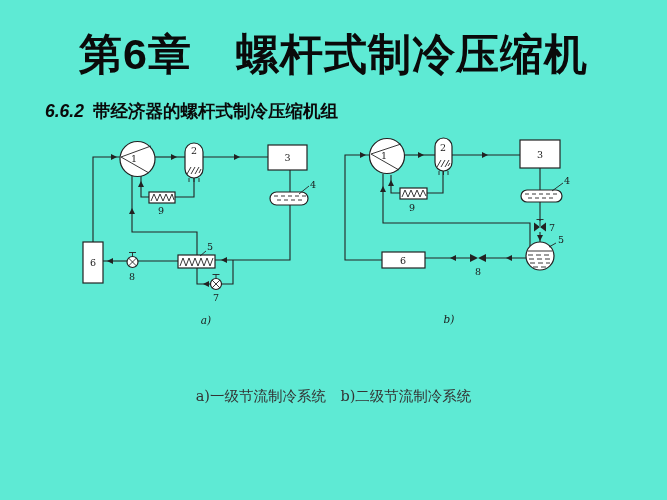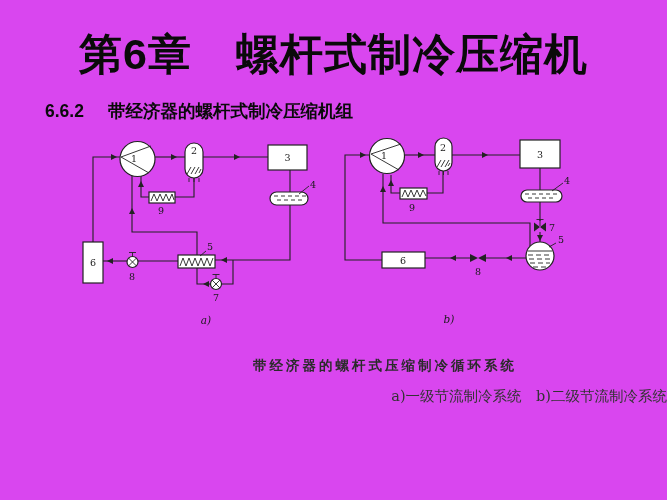--- a/index.html
+++ b/index.html
@@ -1,36 +1,36 @@
 <!DOCTYPE html>
 <html><head>
 <meta charset="utf-8">
 <style>
   html,body{margin:0;padding:0;background:#888;}
   #slide{
-    position:relative;width:667px;height:500px;background:#d946ef;
+    position:relative;width:667px;height:500px;background:#5eead4;
     font-family:"Liberation Sans",sans-serif;color:#111;overflow:hidden;
     margin:0 auto;
   }
   .title{
     position:absolute;top:26px;left:0;width:667px;text-align:center;
     font-size:43px;font-weight:bold;letter-spacing:1px;color:#0a0a0a;
     font-family:"Liberation Sans",sans-serif;
   }
   .section-heading{
     position:absolute;top:99px;left:45px;font-size:17.5px;font-weight:bold;color:#0a0a0a;
   }
-  .section-heading .sec-no{margin-right:24px;}
+  .section-heading .sec-no{margin-right:9px;font-style:italic;}
   .figure-caption{
     position:absolute;top:357px;left:103px;width:564px;text-align:center;
     font-size:13.5px;font-weight:bold;letter-spacing:3px;color:#2b2b2b;
     font-family:"DejaVu Serif",serif;
   }
   .figure-legend{
-    position:absolute;top:388px;left:0;width:667px;text-align:right;
+    position:absolute;top:388px;left:0;width:667px;text-align:center;
     font-size:14.5px;line-height:17px;color:#333;
     font-family:"DejaVu Serif",serif;
   }
   svg.fig{position:absolute;top:130px;left:55px;}
   svg.fig *{vector-effect:none;}
   .ln{stroke:#222;stroke-width:1.1;fill:none;}
   .sym{stroke:#222;stroke-width:1.2;fill:#fff;}
   .hatch{stroke:#222;stroke-width:0.9;fill:none;}
   .arr{fill:#222;stroke:none;}
   .lbl{font:9.5px "DejaVu Serif",serif;fill:#1a1a1a;}
@@ -214,19 +214,18 @@
         <text class="lbl" x="412" y="211">9</text>
         <text class="lbl" x="552" y="231">7</text>
         <text class="lbl" x="561" y="243">5</text>
         <text class="lbl" x="478" y="275">8</text>
         <text class="lbl" x="403" y="264">6</text>
         <text class="sub" x="449" y="323">b)</text>
       </g>
     </g>
   </svg>
 
-  <div class="figure-caption">带经济器的螺杆式压缩制冷循环系统</div>
 
   <div class="figure-legend">
     <div>a)一级节流制冷系统　b)二级节流制冷系统</div>
   </div>
 
 </div>
 
 </body></html>

